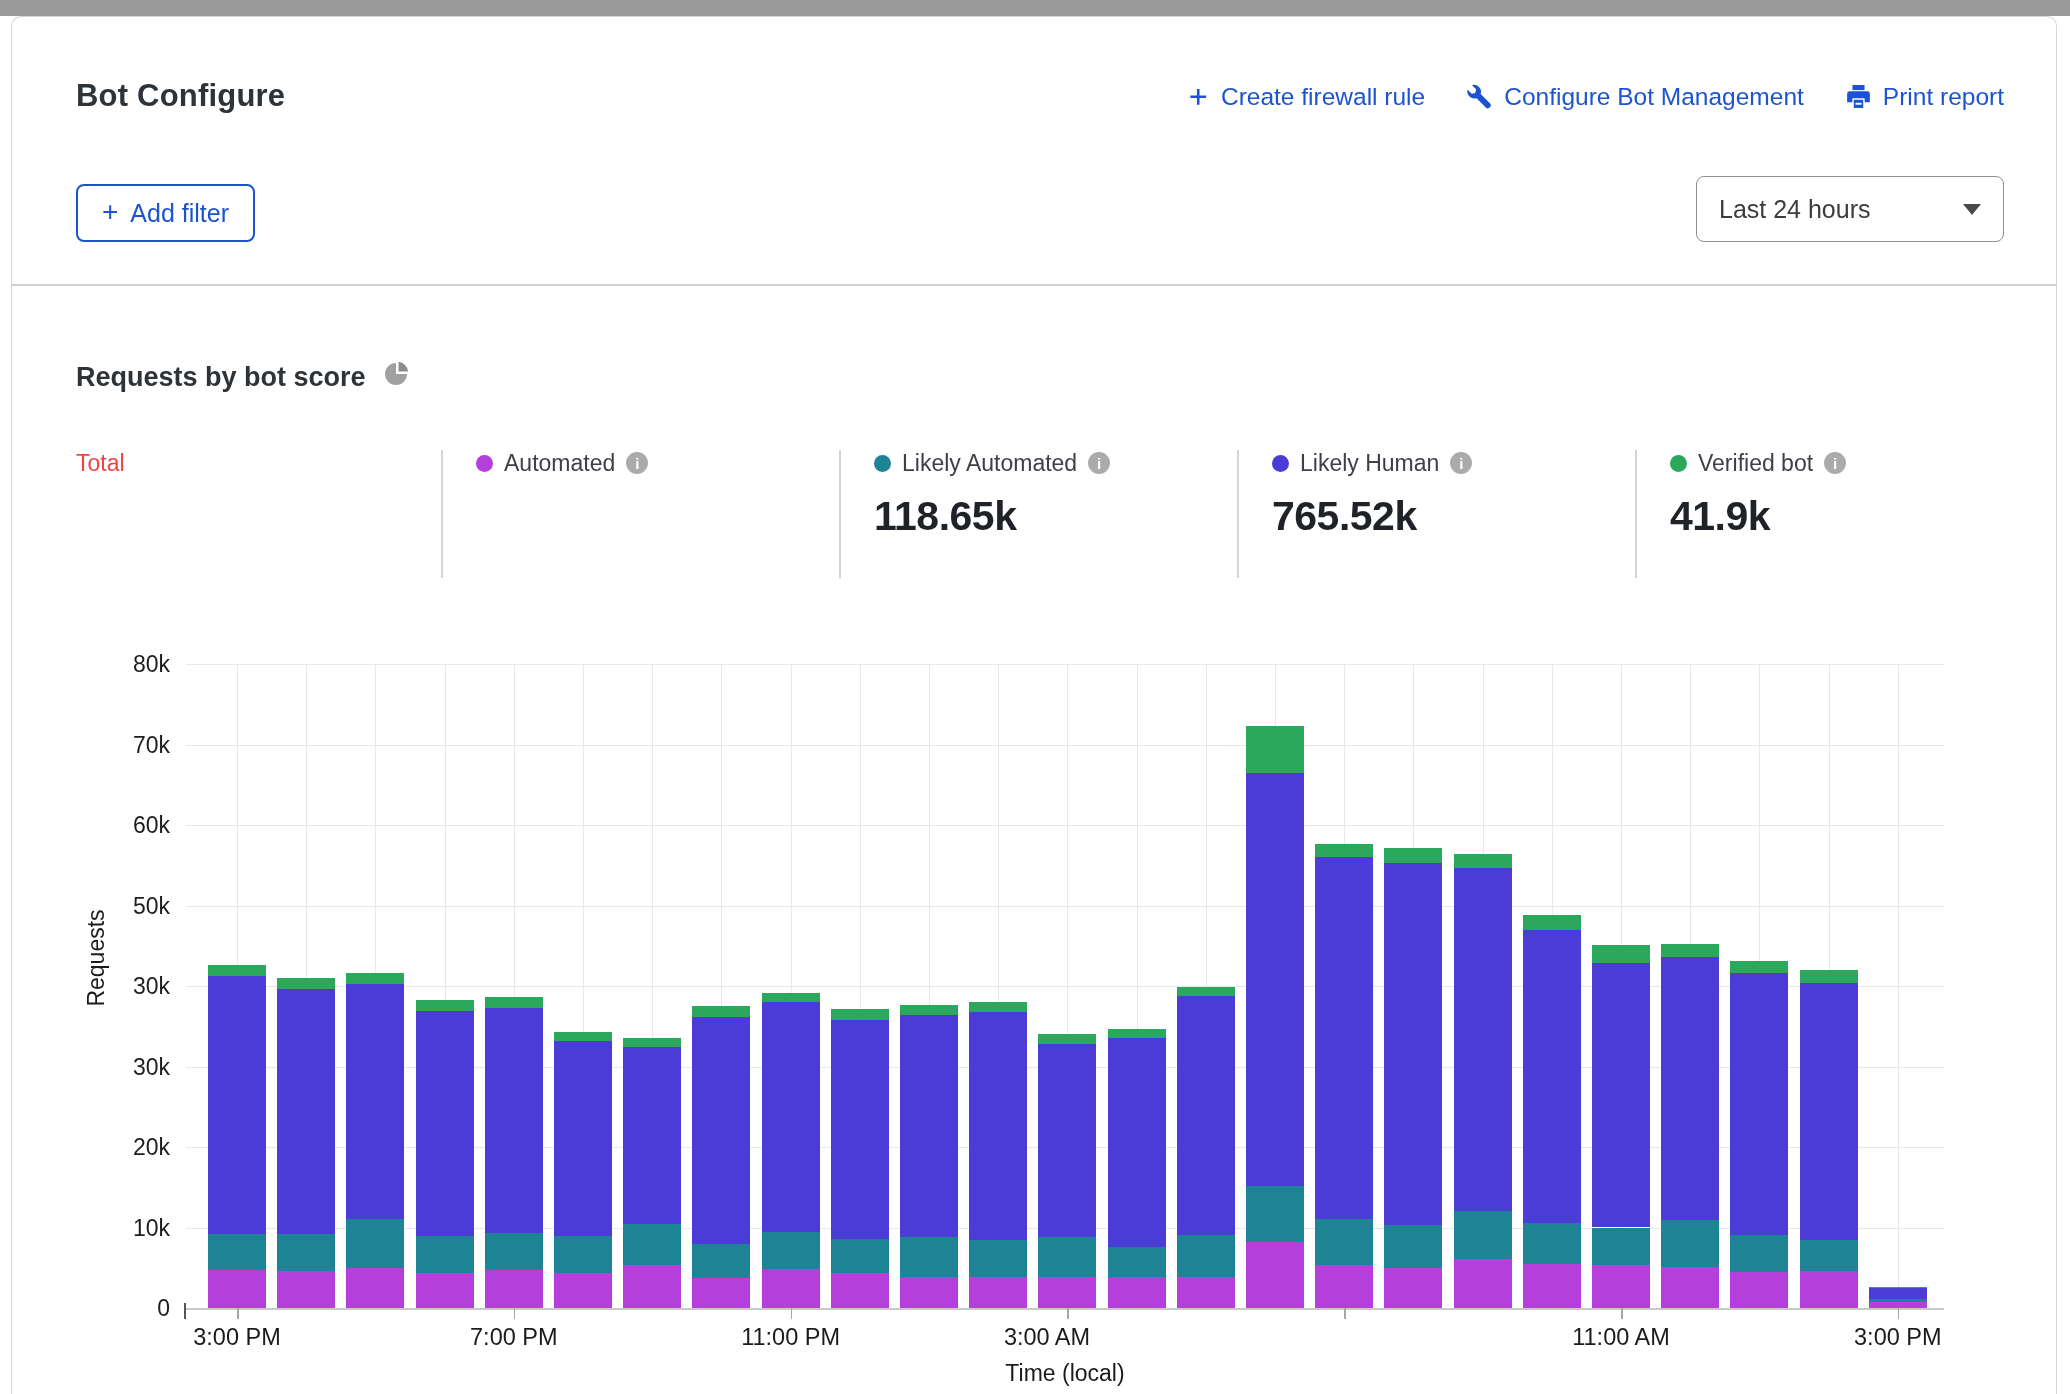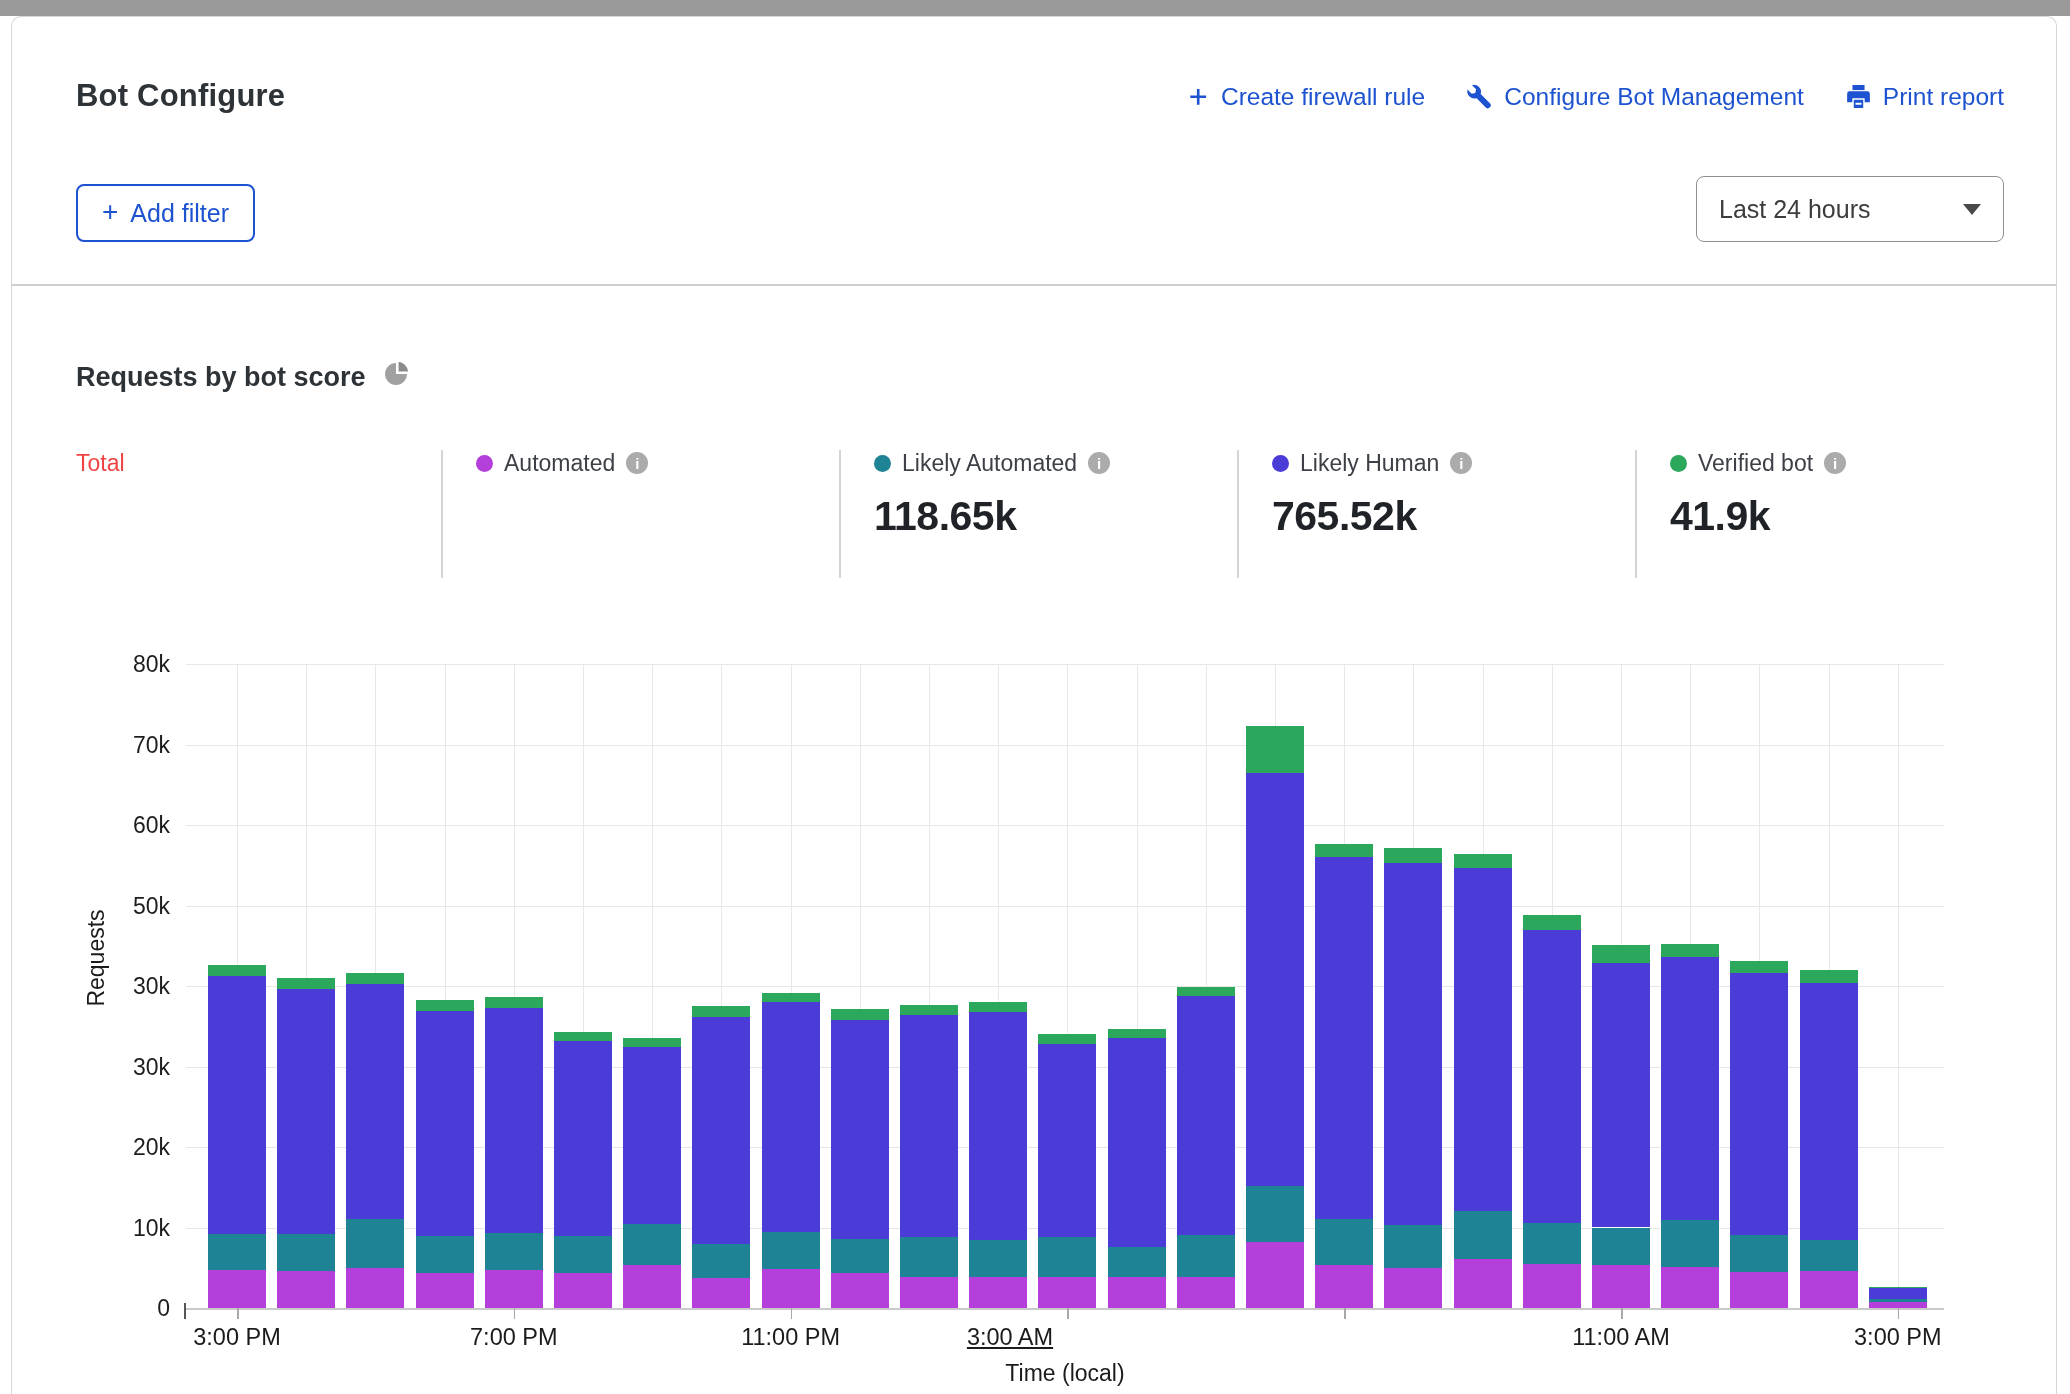--- a/index.html
+++ b/index.html
@@ -333,21 +333,21 @@
     <div class="bar-seg" style="left: 1868.8px; width: 58px; top: 1287.88px; height: 11.27px; background: rgb(75, 60, 216);"></div>
     <div class="bar-seg" style="left: 1868.8px; width: 58px; top: 1287.07px; height: 0.805px; background: rgb(44, 168, 92);"></div>
     <div class="baseline" style="left: 186px; top: 1308px; width: 1758px;"></div>
     <div class="xtick" style="left: 237px; top: 1308px;"></div>
     <div class="xtick-label" style="left: 237px; top: 1324px;">3:00 PM</div>
     <div class="xtick" style="left: 513.8px; top: 1308px;"></div>
     <div class="xtick-label" style="left: 513.8px; top: 1324px;">7:00 PM</div>
     <div class="xtick" style="left: 790.6px; top: 1308px;"></div>
     <div class="xtick-label" style="left: 790.6px; top: 1324px;">11:00 PM</div>
     <div class="xtick" style="left: 1067.4px; top: 1308px;"></div>
-    <div class="xtick-label" style="left: 1010px; top: 1324px; text-decoration: underline;">3:00 AM</div>
+    <div class="xtick-label" style="left: 1047px; top: 1324px;">3:00 AM</div>
     <div class="xtick" style="left: 1344.2px; top: 1308px;"></div>
     <div class="xtick-label" style="left: 1344.2px; top: 1394px; margin-top: 21px;">7:00 AM</div>
     <div class="xtick" style="left: 1621px; top: 1308px;"></div>
     <div class="xtick-label" style="left: 1621px; top: 1324px;">11:00 AM</div>
     <div class="xtick" style="left: 1897.8px; top: 1308px;"></div>
     <div class="xtick-label" style="left: 1897.8px; top: 1324px;">3:00 PM</div>
   </div>
 <div class="y-axis-title">Requests</div>
 <div class="x-axis-title">Time (local)</div>
 <div class="zero-tick"></div>

